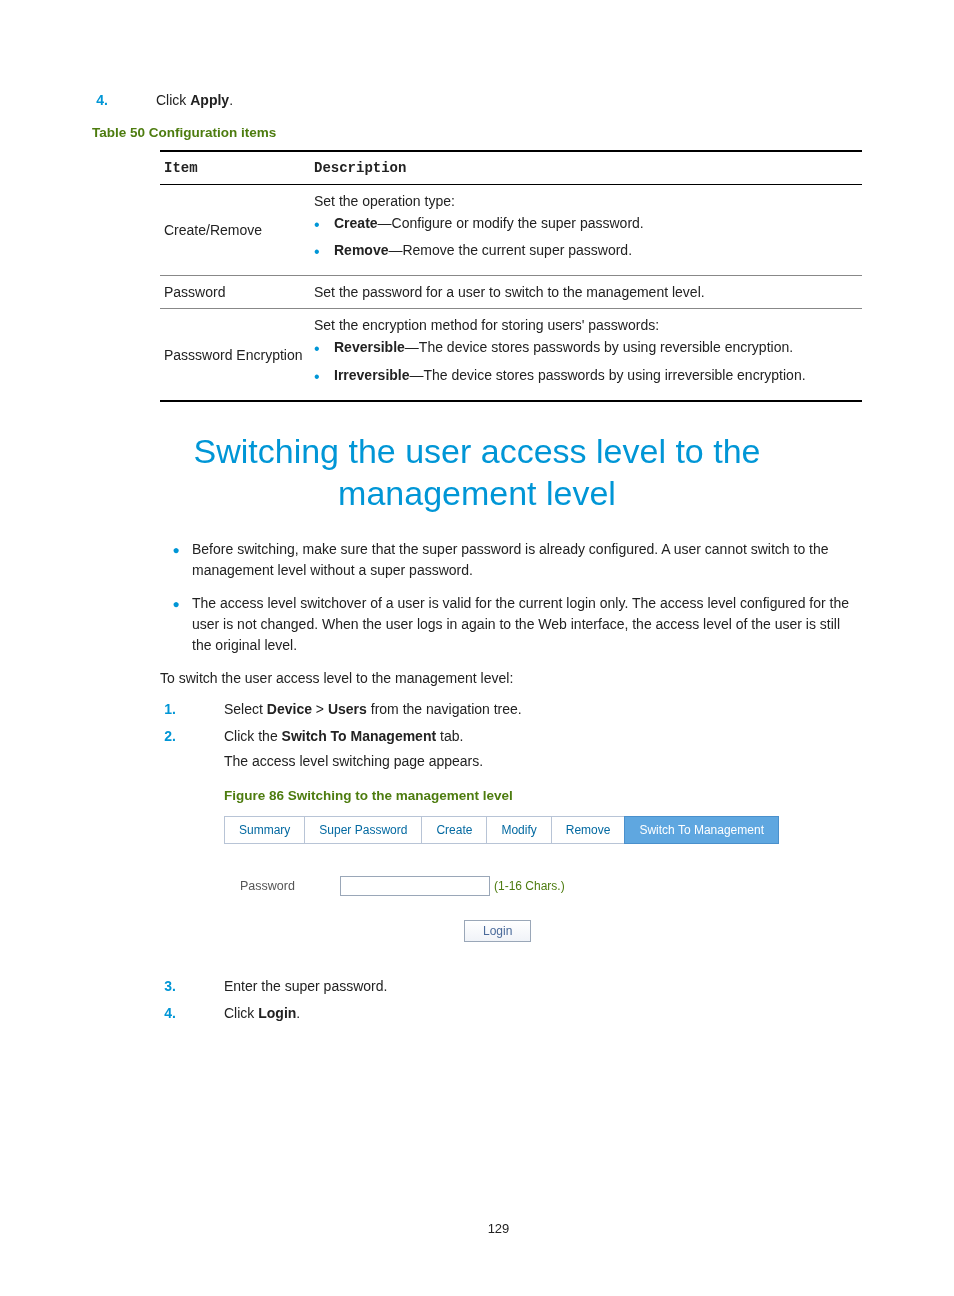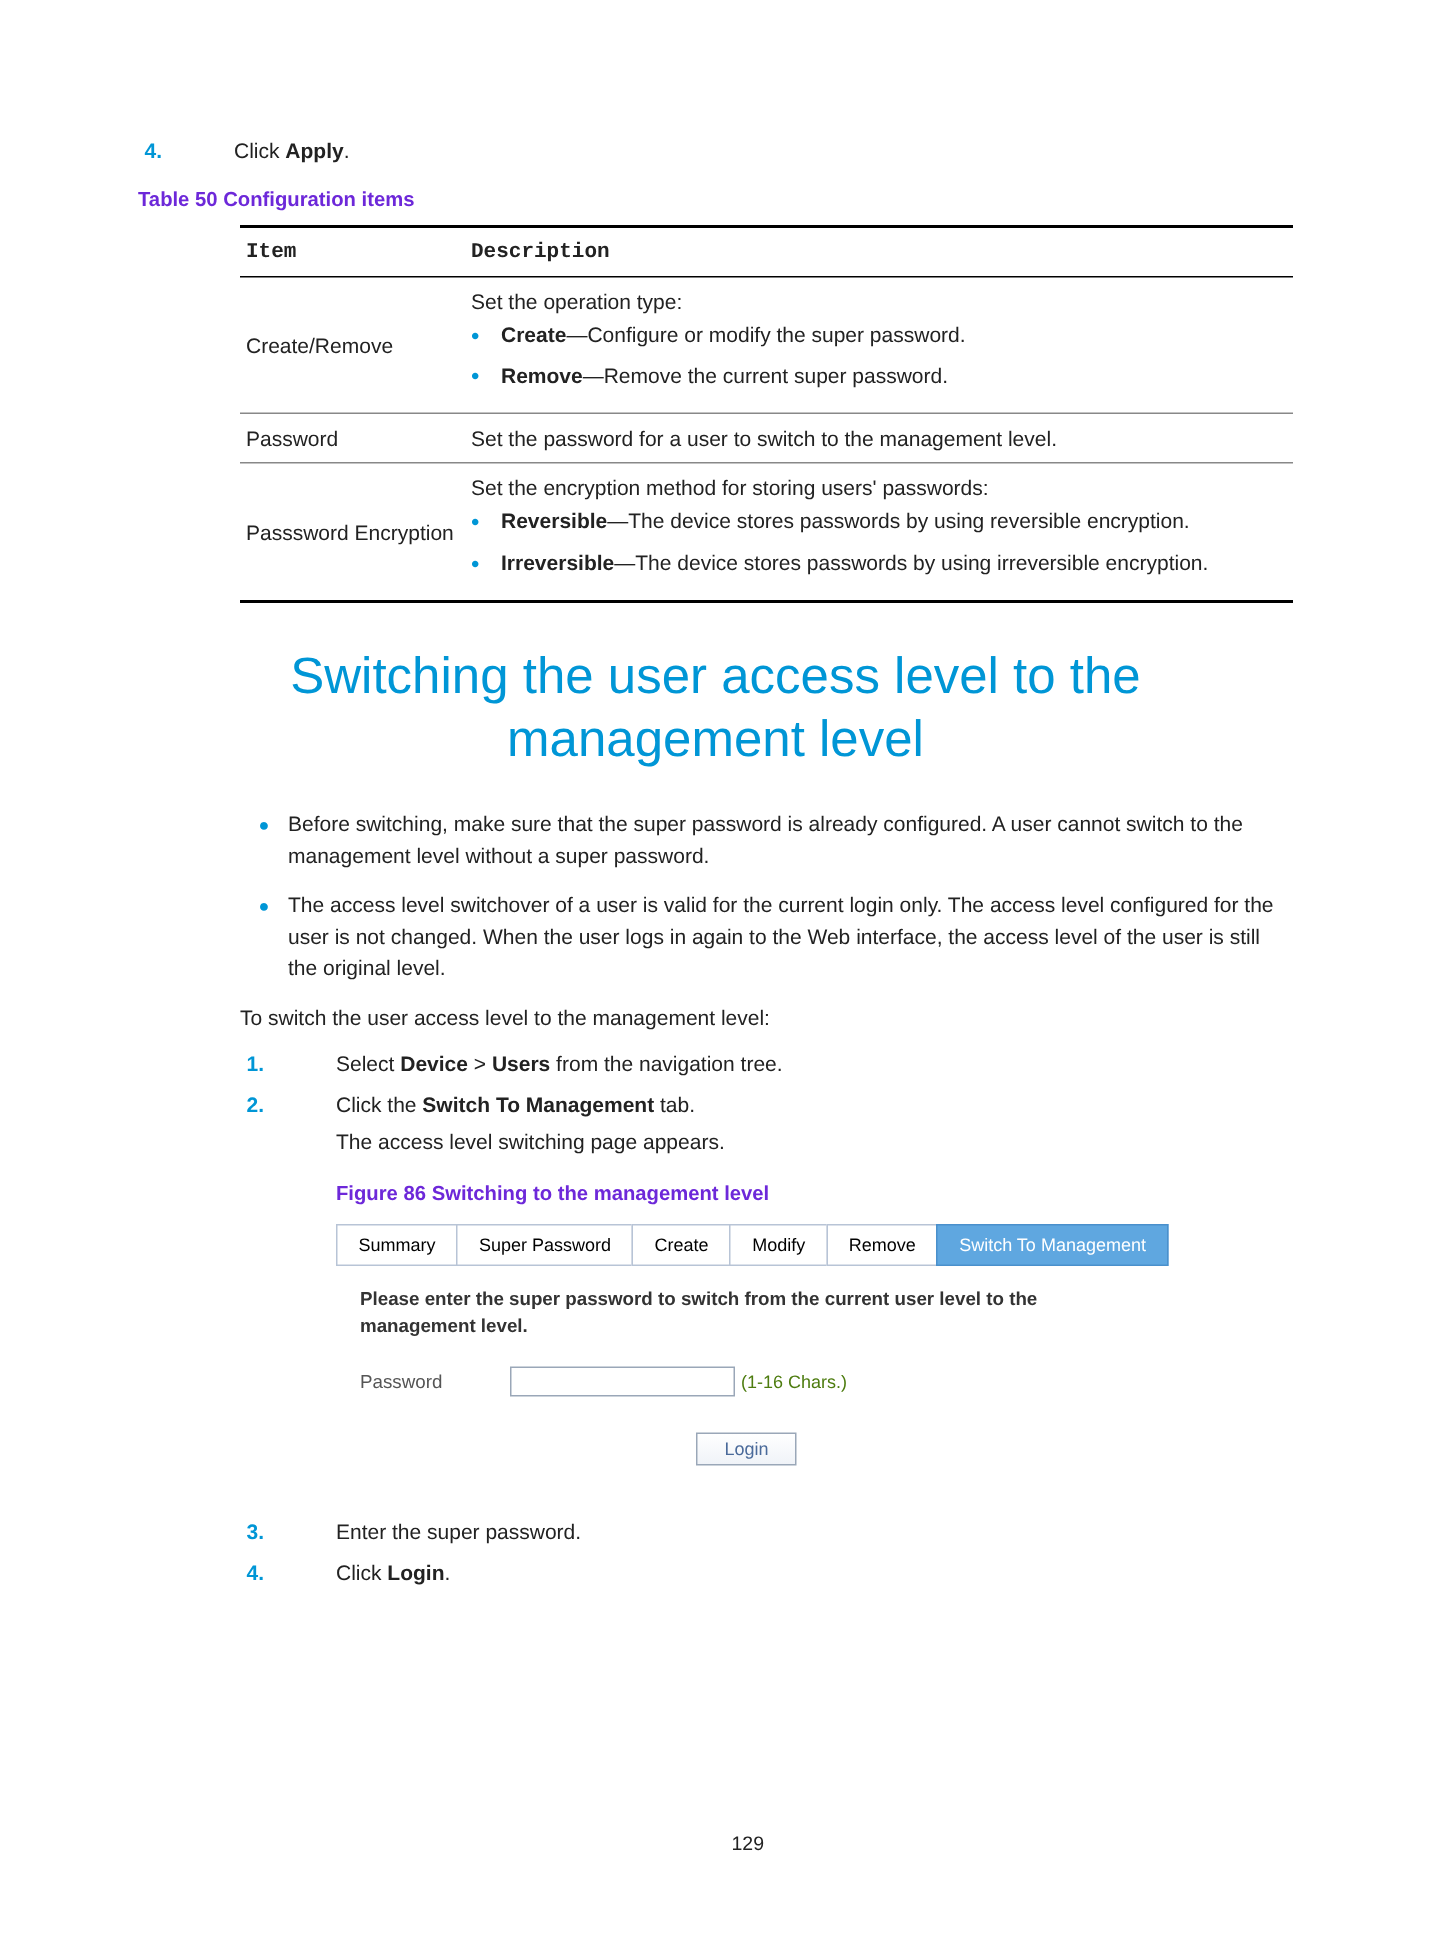--- a/index.html
+++ b/index.html
@@ -32,21 +32,21 @@
     color: #0096d6;
     font-weight: bold;
     width: 30px;
     flex-shrink: 0;
     text-align: right;
     padding-right: 14px;
   }
   ol.numlist > li .body { flex: 1; margin-left: 34px; }
   .bold { font-weight: bold; }
   .caption {
-    color: #6d28d9;
+    color: #4d7c0f;
     font-weight: bold;
     font-size: 13.5px;
     margin: 14px 0 10px 0;
   }
   table.cfg {
     border-collapse: collapse;
     width: 100%;
     margin-bottom: 18px;
   }
   table.cfg th, table.cfg td {
@@ -116,21 +116,21 @@
     width: 664px;
     background: #fff;
     font-family: Arial, sans-serif;
     font-size: 12px;
   }
   .ui-tabs { display: flex; }
   .ui-tab {
     border: 1px solid #b8c4d6;
     border-bottom: 1px solid #b8c4d6;
     background: #fff;
-    color: #000000;
+    color: #0369a1;
     padding: 4px 14px;
     font-size: 12px;
     margin-right: -1px;
     cursor: pointer;
   }
   .ui-tab.active {
     background: #5fa7e0;
     color: #fff;
     border-color: #4a90cc;
   }
@@ -272,21 +272,20 @@
           <div class="ui-shot">
             <div class="ui-tabs">
               <div class="ui-tab">Summary</div>
               <div class="ui-tab">Super Password</div>
               <div class="ui-tab">Create</div>
               <div class="ui-tab">Modify</div>
               <div class="ui-tab">Remove</div>
               <div class="ui-tab active">Switch To Management</div>
             </div>
             <div class="ui-body">
-              <div class="ui-instr">Please enter the super password to switch from the current user level to the management level.</div>
               <div class="ui-row">
                 <div class="ui-label">Password</div>
                 <input class="ui-input" type="password" style="">
                 <span class="ui-hint">(1-16 Chars.)</span>
               </div>
               <div class="ui-btnrow">
                 <button class="ui-btn">Login</button>
               </div>
             </div>
           </div>

